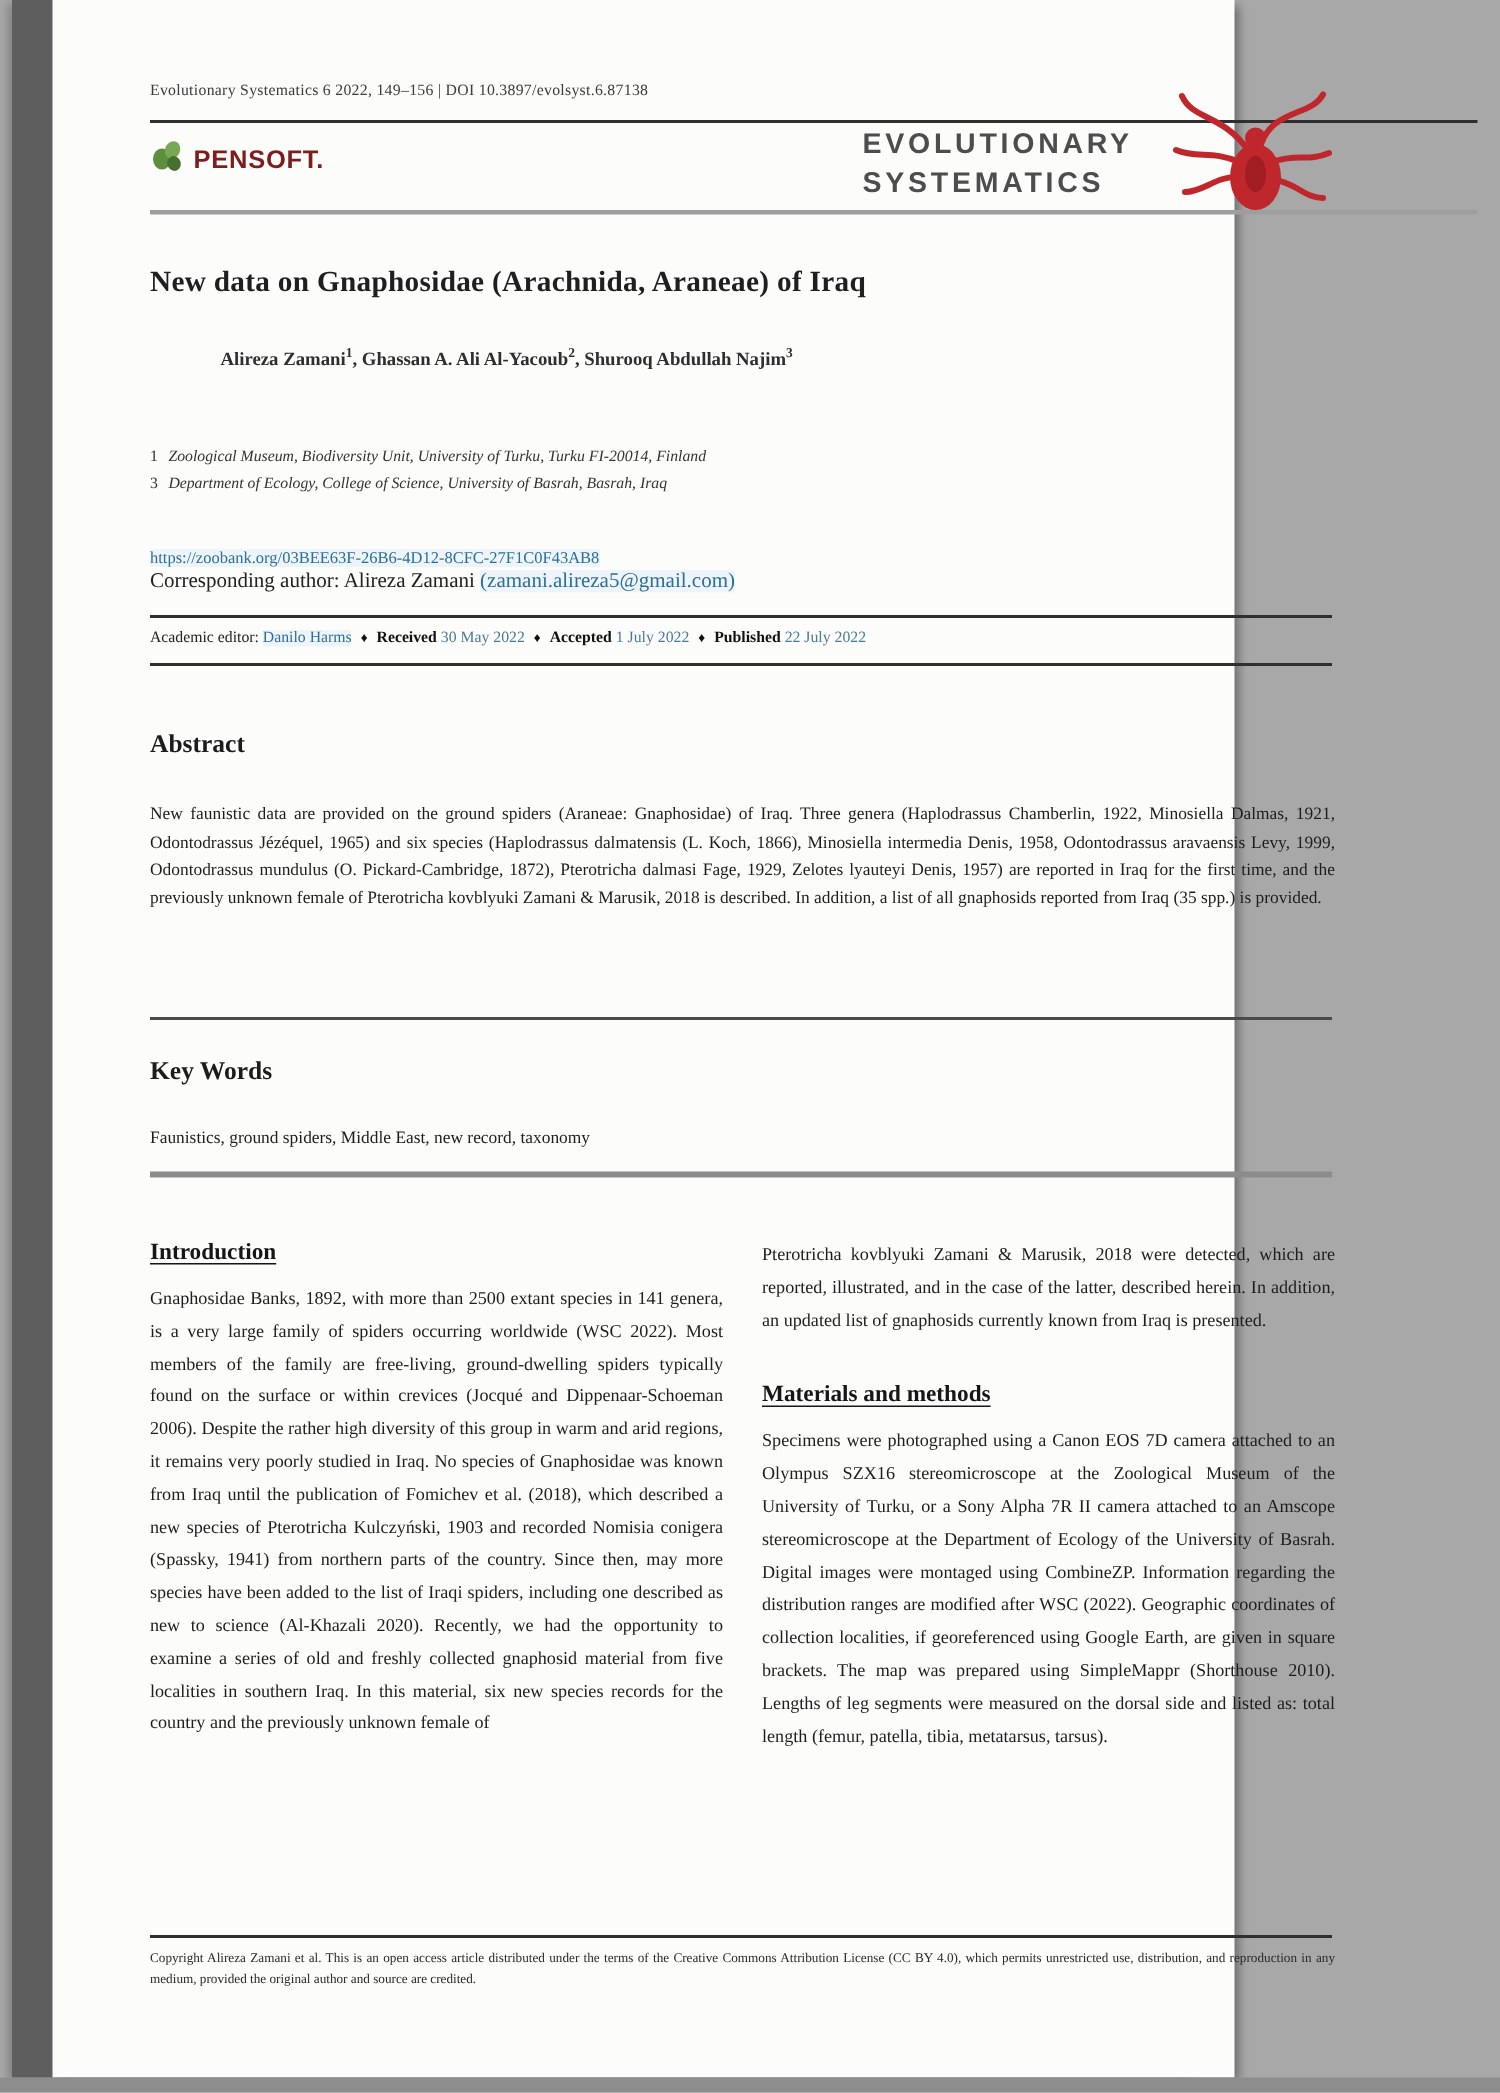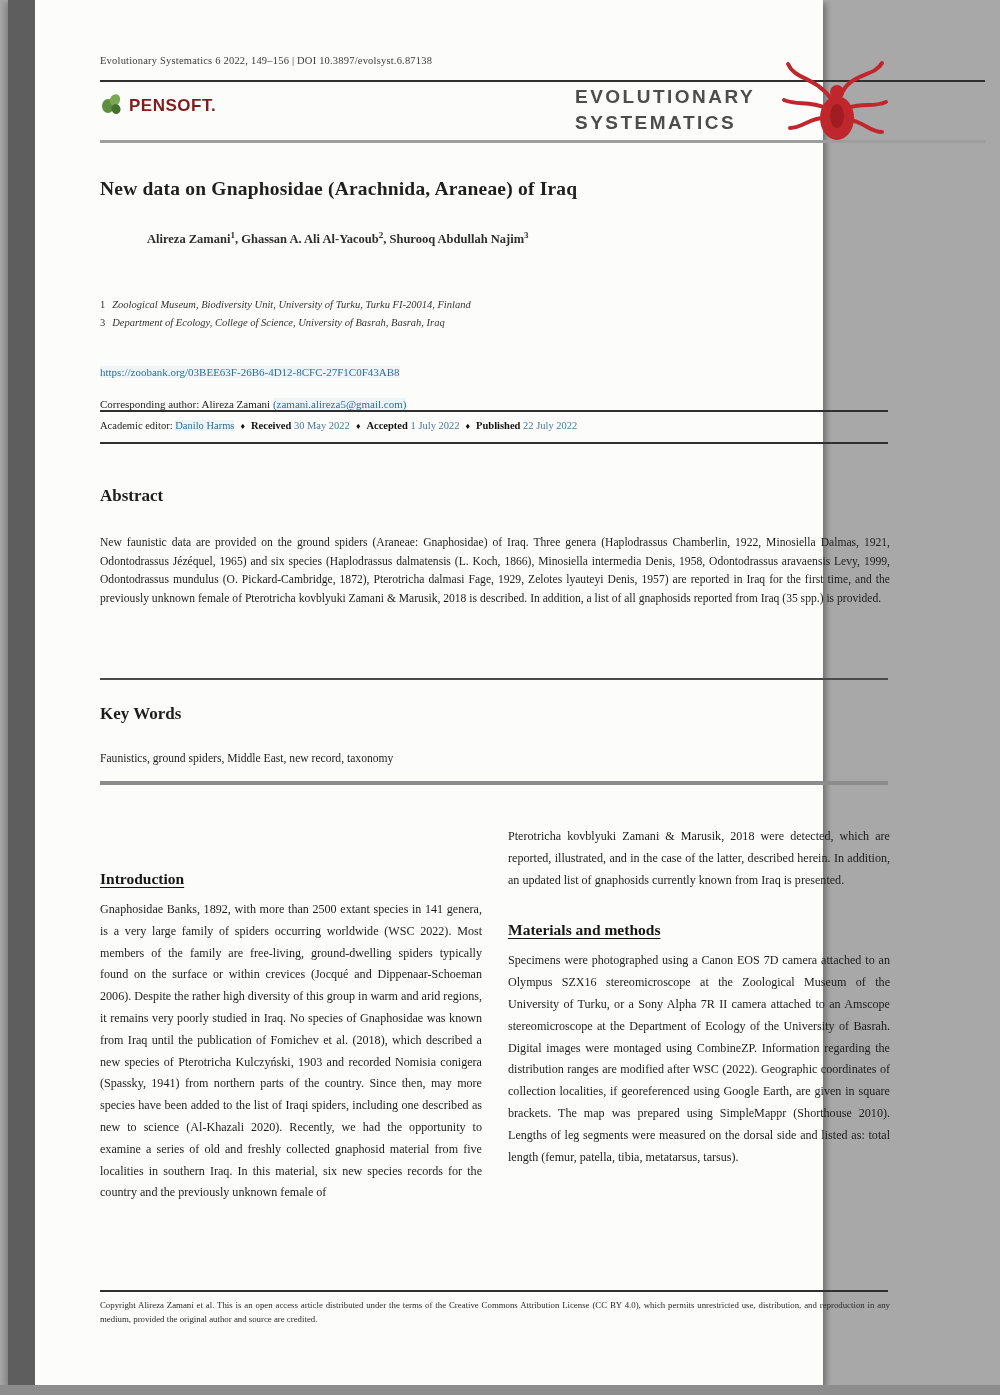--- a/index.html
+++ b/index.html
@@ -22,33 +22,33 @@
   .evo{left:540px;top:84px;width:260px;font-family:"Liberation Sans",sans-serif;
        font-weight:bold;color:#4d4d4d;font-size:19px;letter-spacing:2.5px;line-height:26px;}
   .mite{left:735px;top:58px;}
   .title{left:65px;top:178px;width:788px;font-size:19.5px;font-weight:bold;color:#1f1f1f;letter-spacing:.2px;}
   .authors{left:65px;top:230px;width:788px;font-size:12.5px;font-weight:bold;color:#2e2e2e;margin-left:47px;}
   .authors sup{font-size:9px;}
   .affils{left:65px;top:272px;width:788px;font-size:10.5px;font-style:italic;color:#333;line-height:17.5px;margin-top:24px;}
   .affils .num{font-style:normal;padding-right:7px;}
   .linkline{left:65px;top:353px;font-size:11px;margin-top:13px;}
   a.link{color:#2e6f96;text-decoration:none;background:#eef5fa;}
-  .corr{left:65px;top:398px;font-size:11px;color:#222;}
+  .corr{left:65px;top:380px;font-size:14px;color:#222;}
   .meta{left:65px;top:420px;width:788px;font-size:10.5px;color:#222;}
   .meta b{font-weight:bold;color:#111;}
   .meta .dt{color:#4a7a9b;}
   .meta .dia{color:#111;padding:0 6px;font-size:9px;}
   .h1{font-size:17px;font-weight:bold;color:#1c1c1c;text-align:center;}
   .abstract-h{left:65px;top:486px;}
   .abstract-p{left:65px;top:534px;width:790px;font-size:11.6px;line-height:18.6px;text-align:justify;color:#1d1d1d;}
   .kw-h{left:65px;top:704px;}
   .kw-p{left:65px;top:752px;width:788px;font-size:11.6px;color:#1d1d1d;}
   .cols{left:65px;top:826px;width:790px;display:flex;gap:26px;}
   .col{width:382px;}
-  .h2{font-size:15.5px;font-weight:bold;color:#161616;text-decoration:underline;text-underline-offset:3px;margin-top:44px;}
+  .h2{font-size:15.5px;font-weight:bold;color:#161616;text-decoration:underline;text-underline-offset:3px;}
   .body-p{font-size:12.1px;line-height:21.8px;text-align:justify;color:#1d1d1d;margin-top:11px;}
   .col .h2.mm{margin-top:30px;}
   .footer-p{left:65px;top:1299px;width:790px;font-size:8.8px;line-height:13.5px;color:#2a2a2a;text-align:justify;}
   .botband{position:absolute;left:0;top:1385px;width:1000px;height:10px;background:#8d8d8d;}
 </style>
 </head>
 <body>
 
 <div class="page">
 

